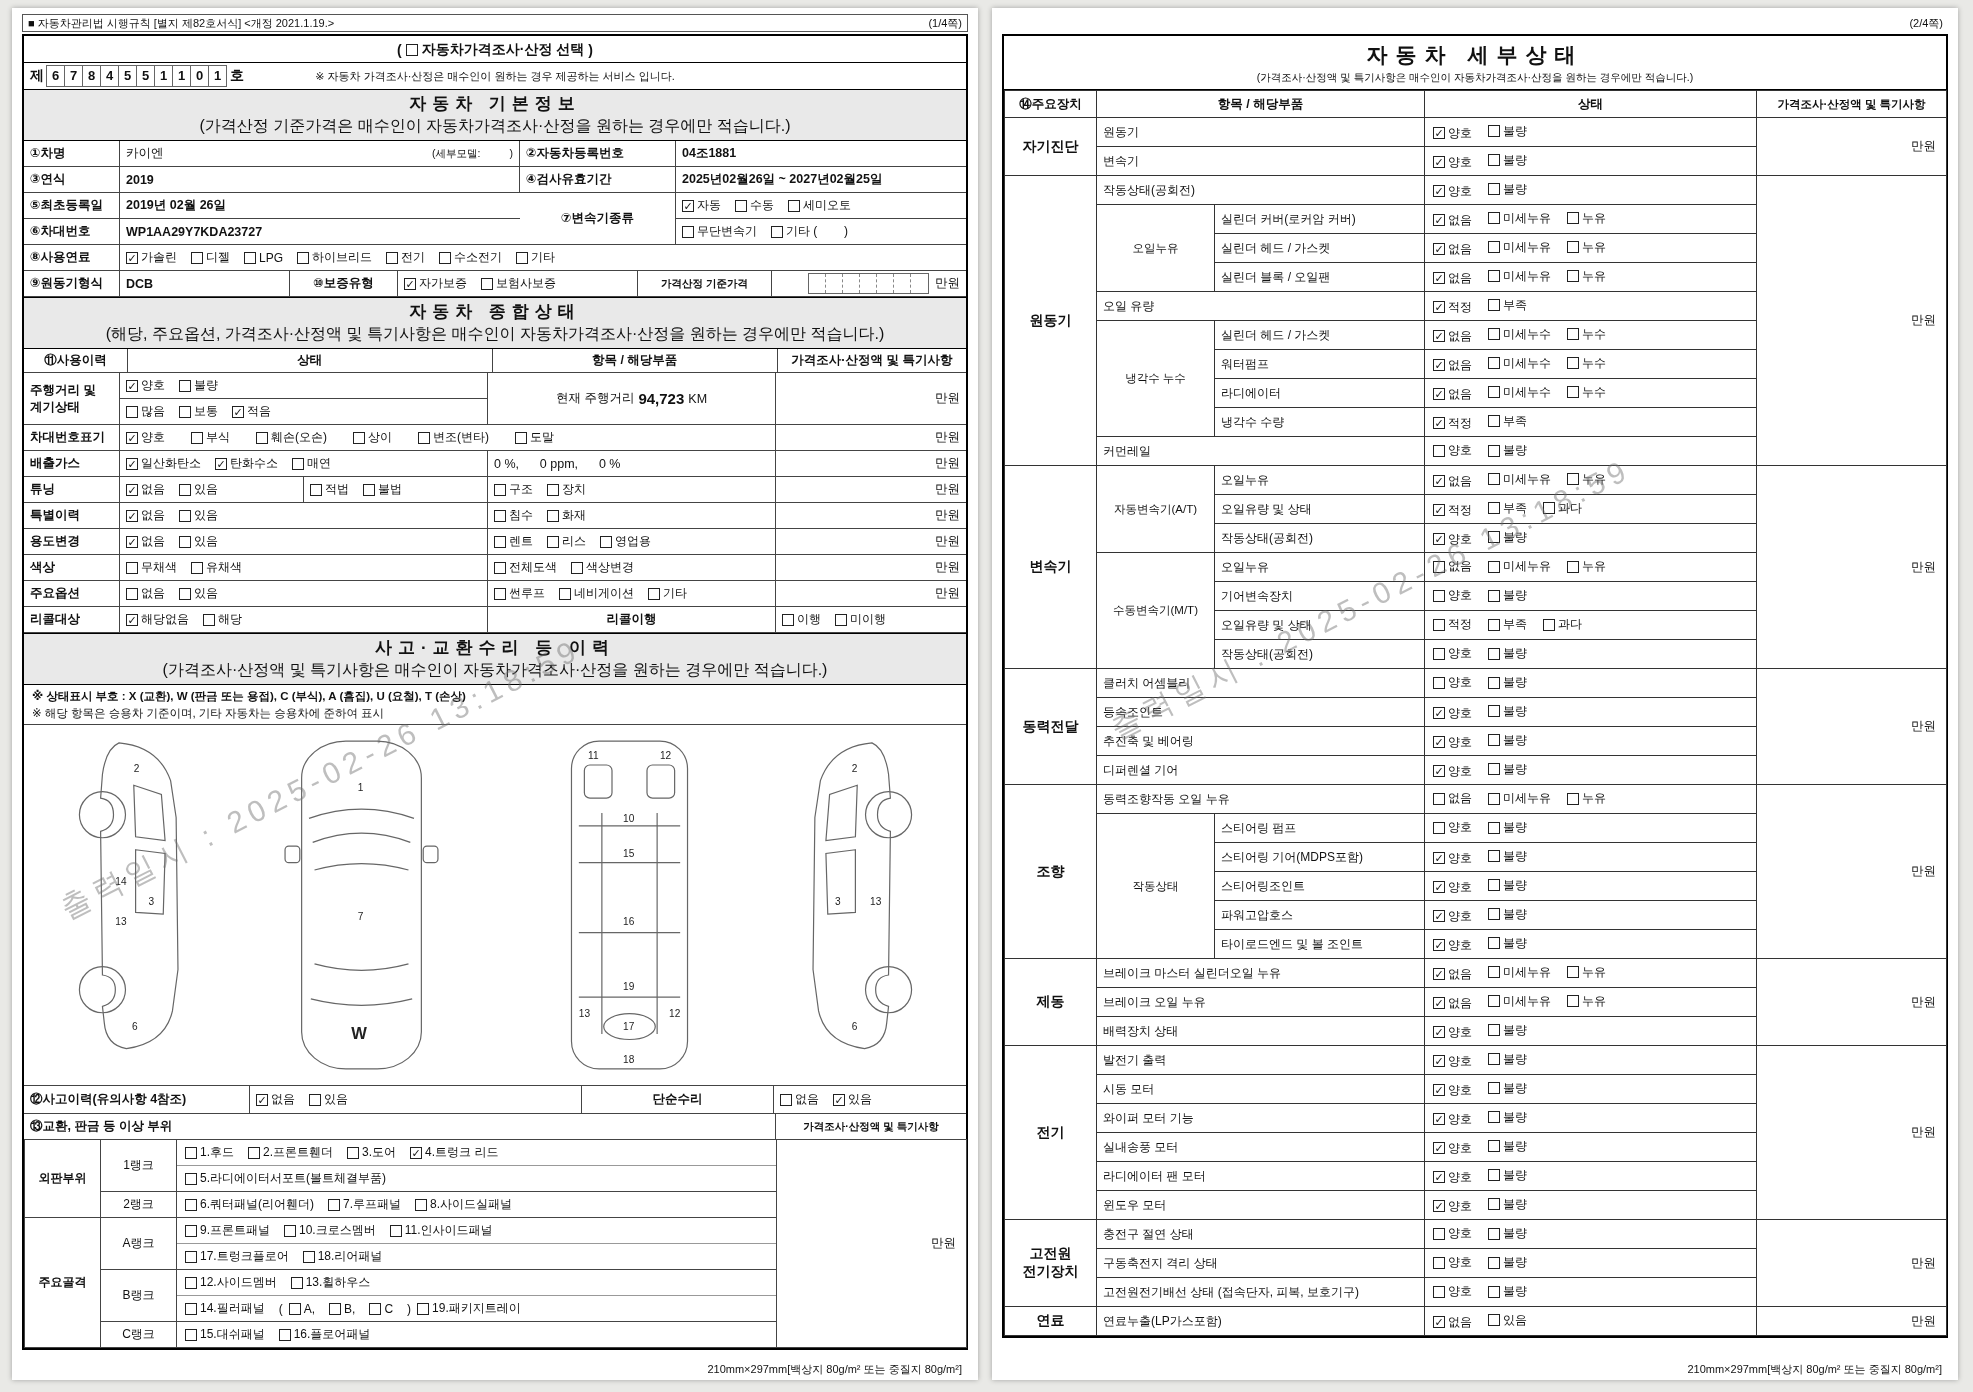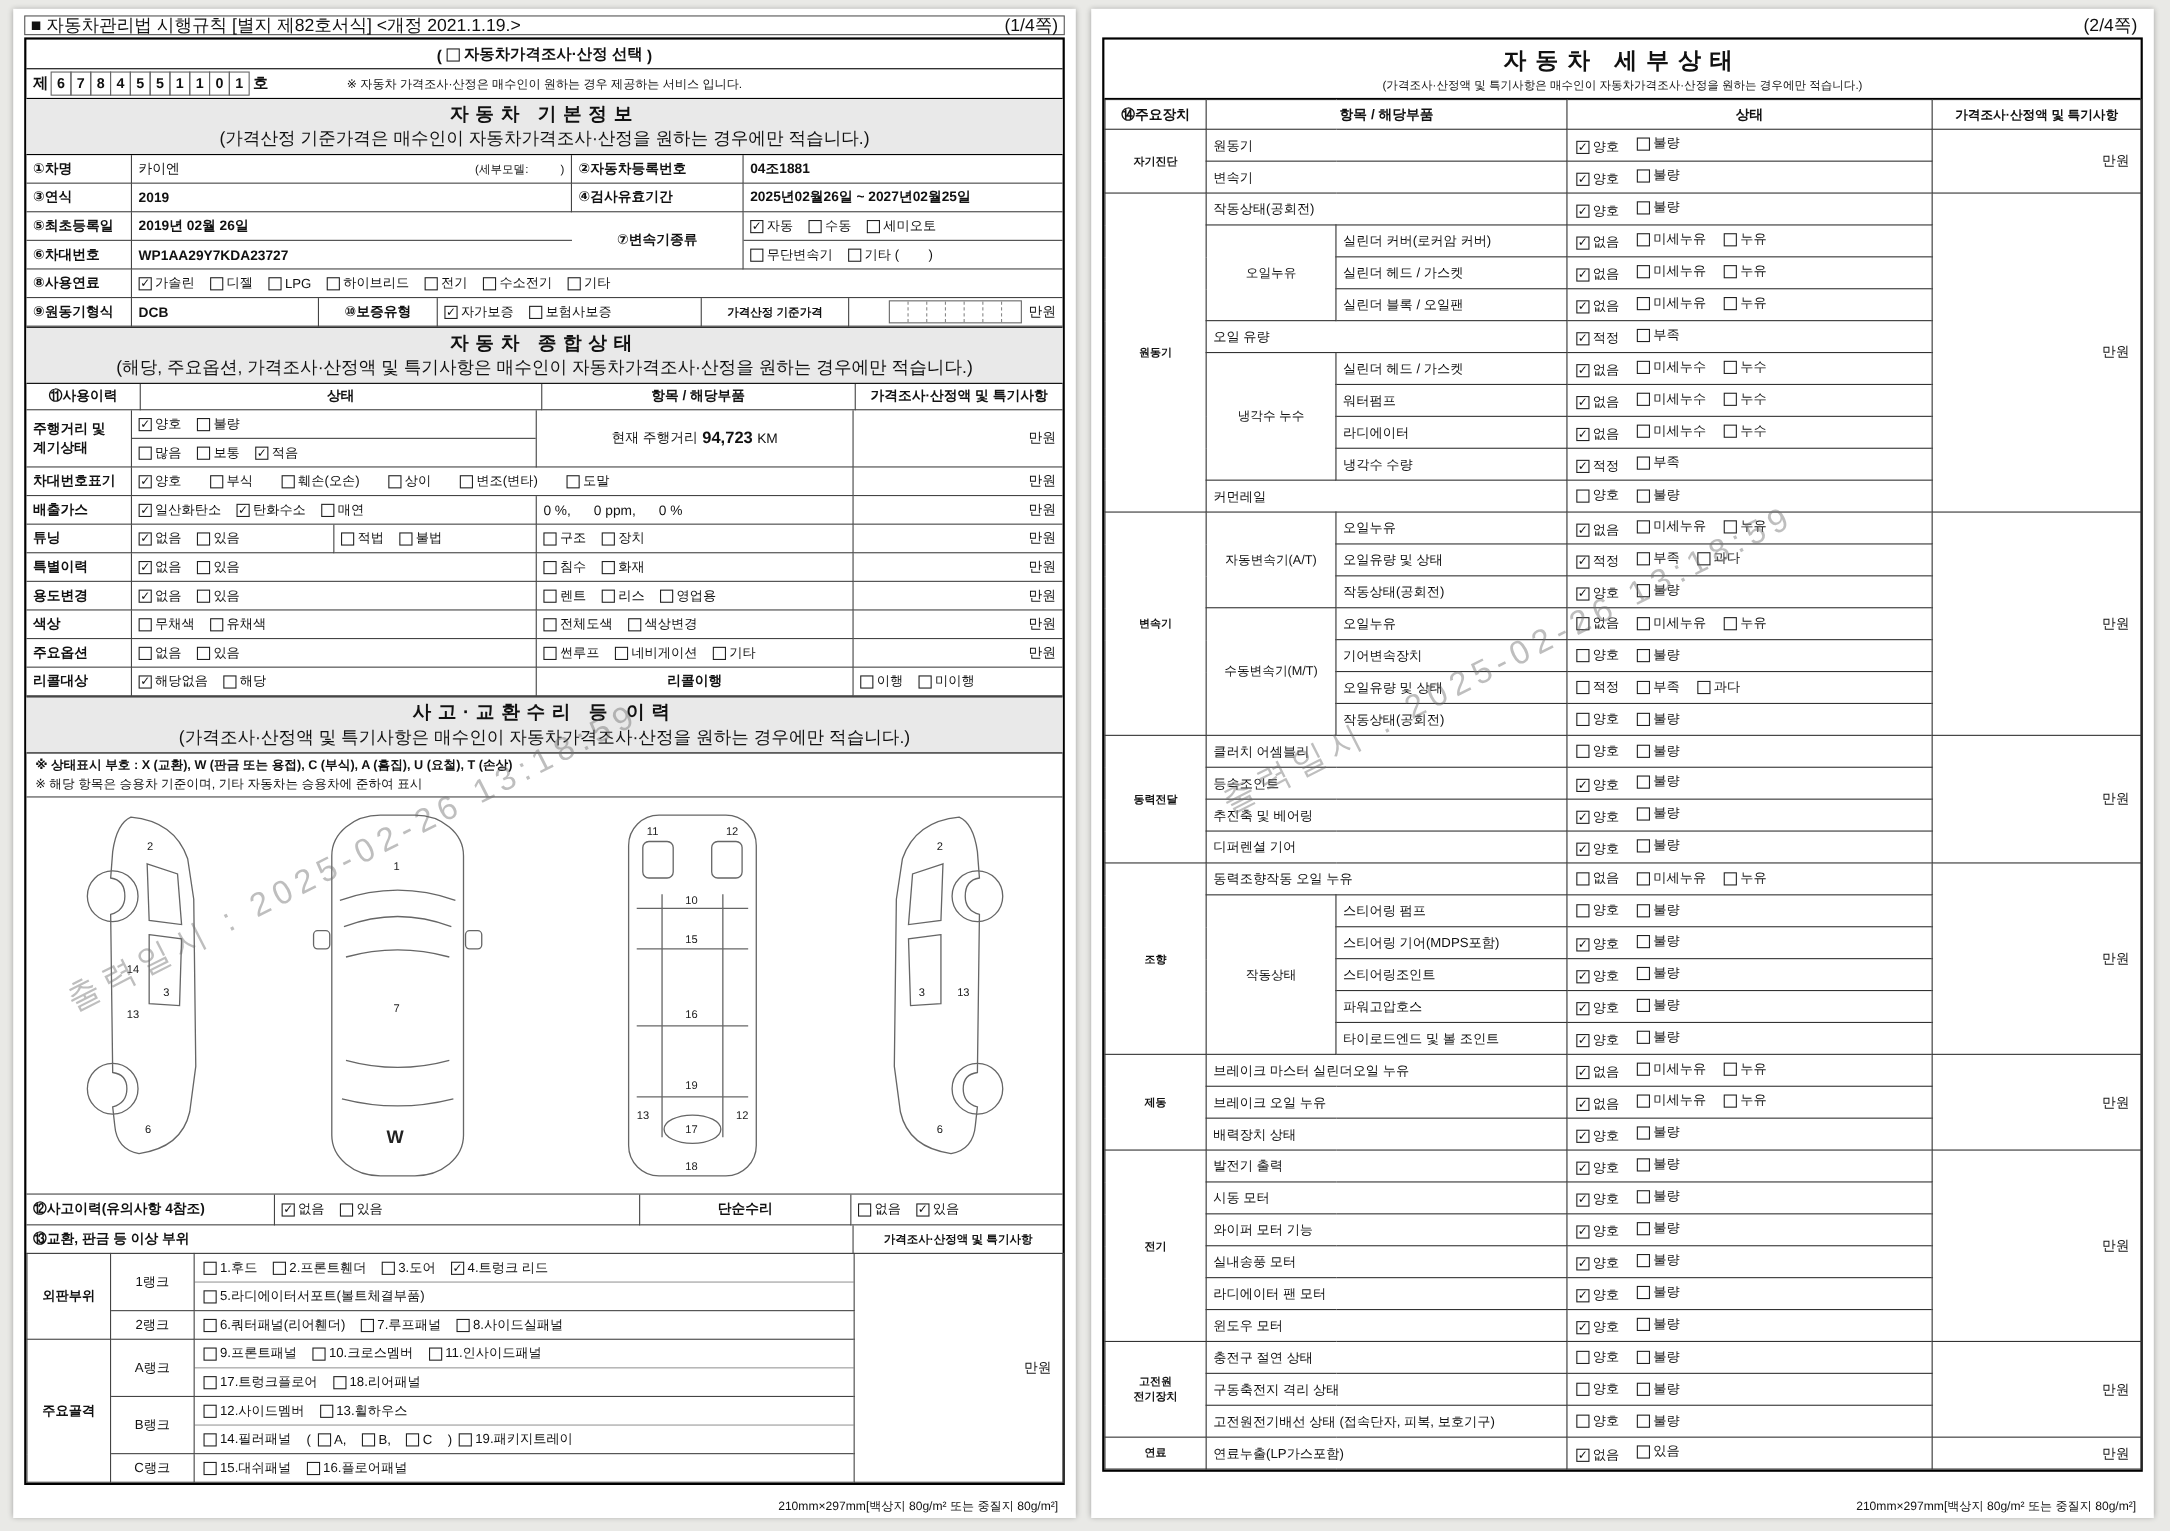--- a/index.html
+++ b/index.html
@@ -1,19 +1,19 @@
 <!DOCTYPE html>
 <html><head>
 <meta charset="utf-8">
 <style>
   html,body{margin:0;padding:0;background:#e9e9e6;font-family:"Liberation Sans","DejaVu Sans",sans-serif;color:#111;}
   .stage{width:1973px;height:1392px;box-sizing:border-box;display:flex;gap:14px;padding:8px 12px;position:relative;}
   .page{background:#fff;width:966px;height:1372px;box-sizing:border-box;padding:6px 10px 0 10px;position:relative;box-shadow:0 0 5px rgba(0,0,0,.3);overflow:hidden;}
   
-  .refline{display:flex;justify-content:space-between;align-items:center;font-size:16px;padding:1px 5px;border:1px solid #555;height:18px;box-sizing:border-box;}
+  .refline{display:flex;justify-content:space-between;align-items:center;font-size:11px;padding:1px 5px;border:1px solid #555;height:18px;box-sizing:border-box;}
   .refline.noborder{border:none;justify-content:flex-end;}
   .mainbox{border:2px solid #000;margin-top:2px;}
   
   .titleblock{text-align:center;padding:4px 0 3px 0;}
   .bigtitle{font-size:21px;font-weight:bold;letter-spacing:3px;}
   .titleopt{font-size:14px;font-weight:bold;margin-top:1px;display:flex;justify-content:center;align-items:center;gap:4px;}
   .docrow{position:relative;border-top:1px solid #000;height:27px;display:flex;align-items:center;padding-left:6px;box-sizing:border-box;}
   .docno{display:flex;align-items:center;gap:3px;font-size:14px;font-weight:bold;}
   .digits{display:flex;}
   .dg{width:17px;height:20px;border:1px solid #666;margin-left:-1px;text-align:center;font-size:13px;font-weight:bold;line-height:20px;}
@@ -64,21 +64,21 @@
   .rtable td.pricecell{text-align:right;padding-right:10px;font-size:12.5px;}
   .line{display:flex;align-items:center;height:25px;padding:0 8px;}
   .line + .line{border-top:1px solid #999;}
   
   .rhead{border-bottom:1px solid #000;text-align:center;padding:5px 0 4px 0;}
   .rhead .bt{font-size:21px;font-weight:bold;letter-spacing:8px;}
   .rhead .bs{font-size:10.5px;margin-top:2px;}
   .dtable{width:100%;border-collapse:collapse;table-layout:fixed;}
   .dtable th{border:1px solid #333;font-size:12.5px;font-weight:bold;height:26px;padding:0 4px;}
   .dtable td{border:1px solid #333;height:29px;font-size:12px;padding:0 6px;box-sizing:border-box;}
-  .dtable td.gname{font-weight:bold;text-align:center;white-space:pre-line;font-size:10px;}
+  .dtable td.gname{font-weight:bold;text-align:center;white-space:pre-line;font-size:14px;}
   .dtable td.sname{text-align:center;font-size:11.5px;padding:0 2px;}
   .dtable td.iname{text-align:left;}
   .dtable td.state{padding-left:8px;}
   .dtable td.state .opt{margin-right:16px;}
   .dtable td.pricecell{text-align:right;padding-right:10px;font-size:12.5px;}
   .pagefoot{position:absolute;bottom:3px;right:16px;font-size:11px;margin-left:42px;}
   .watermark{position:absolute;font-size:30px;letter-spacing:6px;color:rgba(110,110,110,.45);transform:rotate(-27deg);transform-origin:left bottom;pointer-events:none;white-space:nowrap;z-index:5;}
 </style>
 </head>
 <body>

